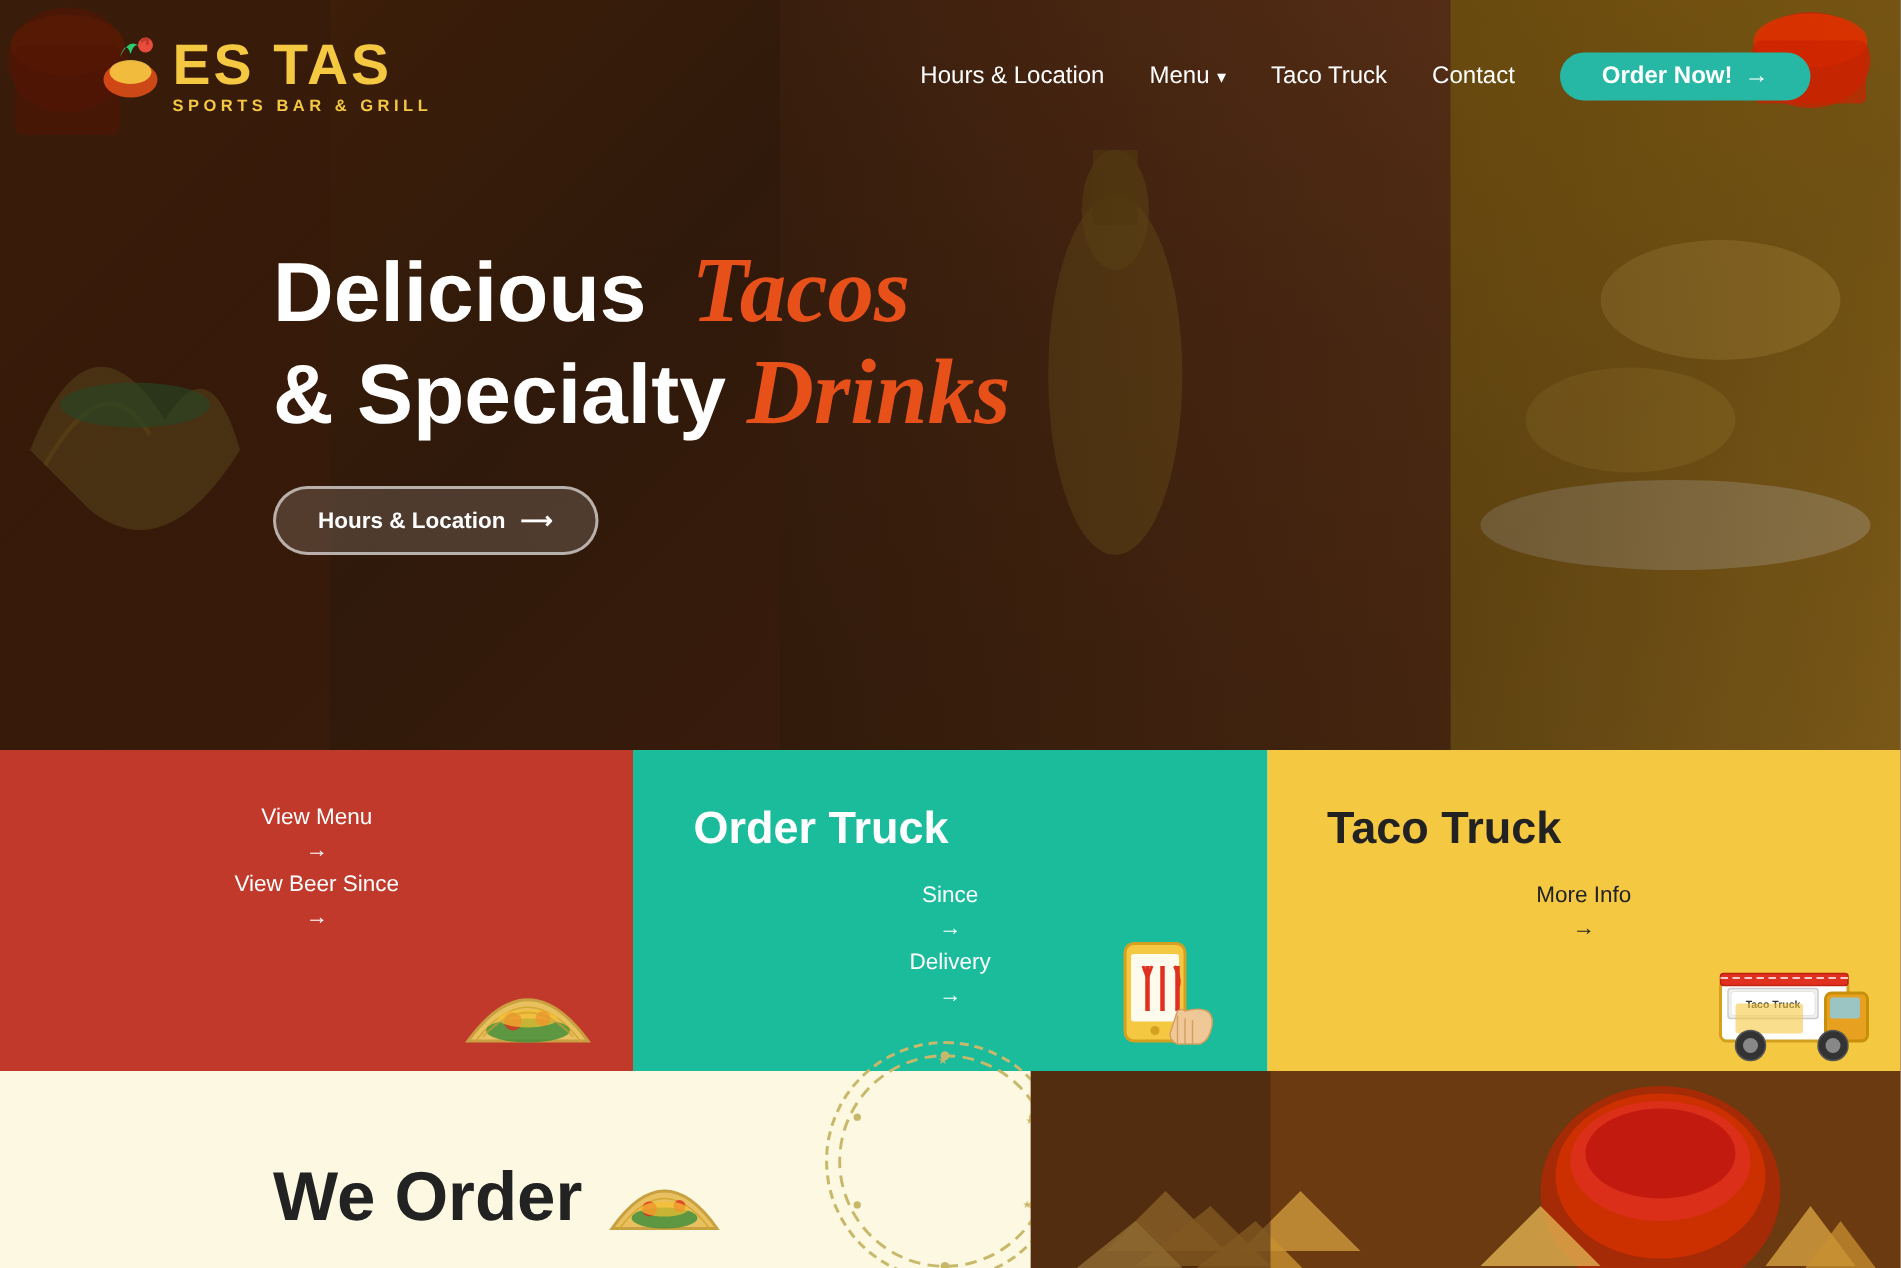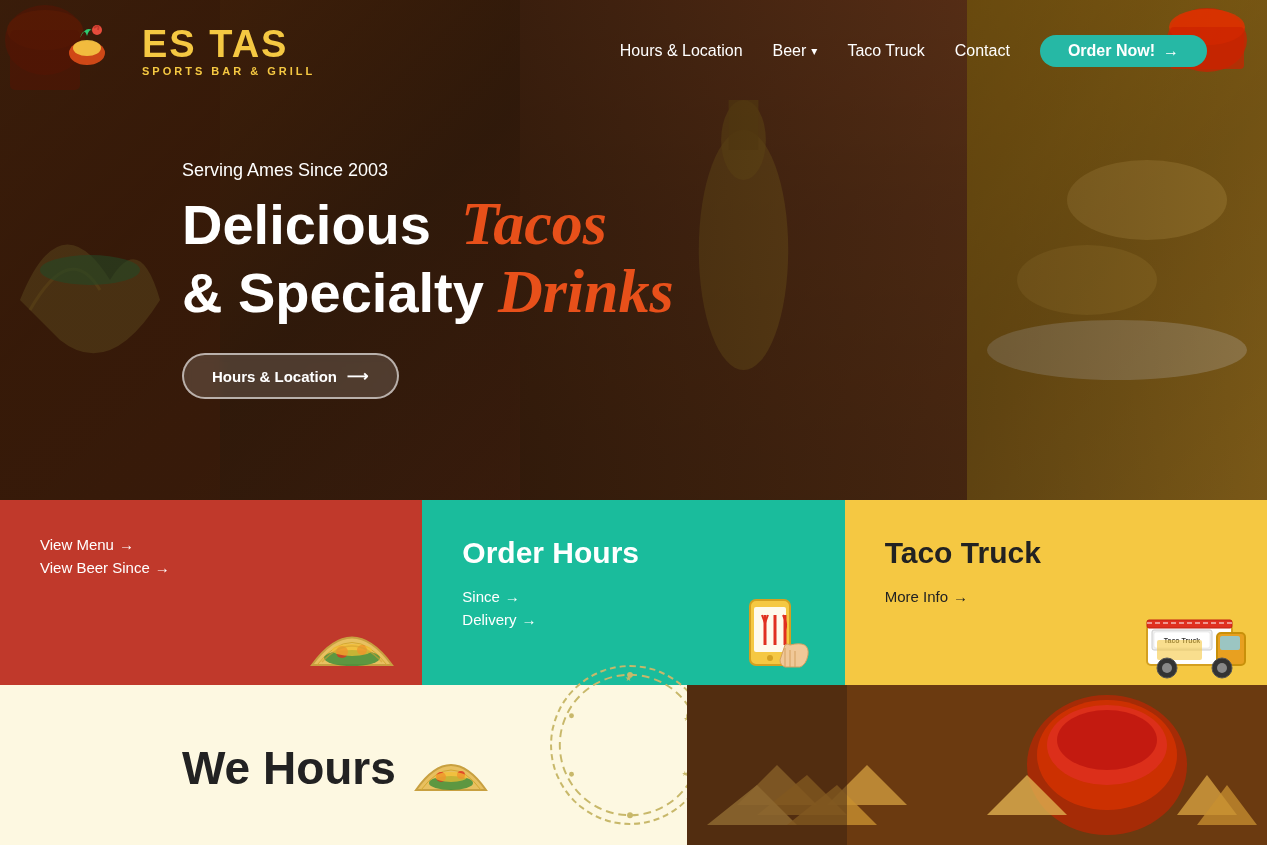--- a/index.html
+++ b/index.html
@@ -11,21 +11,21 @@
       top: 0; left: 0; right: 0;
       z-index: 10;
       display: flex;
       align-items: center;
       justify-content: space-between;
       padding: 18px 60px;
     }
     .logo-area {
       display: flex;
       align-items: center;
-      gap: 27px;
+      gap: 0;
     }
     .logo-text {
       color: #f5c842;
       font-size: 38px;
       font-weight: 900;
       letter-spacing: 2px;
       line-height: 1;
     }
     .logo-sub {
       color: #f5c842;
@@ -195,20 +195,21 @@
     .card-link {
       font-size: 15px;
       font-weight: 500;
       display: flex;
       align-items: center;
       gap: 5px;
       margin-bottom: 6px;
       cursor: pointer;
       color: inherit;
       text-decoration: none;
+      flex-direction: column;
     }
     .taco-illustration {
       position: absolute;
       right: 20px;
       bottom: 5px;
       width: 100px;
       height: 80px;
     }
     .phone-illustration {
       position: absolute;
@@ -286,21 +287,21 @@
       </svg>
     </div>
     <div>
       <div class="logo-text">ES TAS</div>
       <div class="logo-sub">SPORTS BAR &amp; GRILL</div>
     </div>
   </div>
   <div class="nav-links">
     <a class="nav-link">Hours &amp; Location</a>
     <a class="nav-link nav-link-menu">
-      <span>Beer</span>
+      <span>Menu</span>
       <span style="font-size:12px;">▾</span>
     </a>
     <a class="nav-link">Taco Truck</a>
     <a class="nav-link">Contact</a>
     <button class="order-btn">
       <span>Order Now!</span>
       <span>→</span>
     </button>
   </div>
 </div>
@@ -342,21 +343,20 @@
 
       <ellipse cx="90" cy="270" rx="50" ry="15" fill="#2ecc71" opacity="0.6"></ellipse>
 
       <ellipse cx="45" cy="40" rx="40" ry="35" fill="#cc2200" opacity="0.7"></ellipse>
       <ellipse cx="45" cy="30" rx="38" ry="20" fill="#dd3300" opacity="0.8"></ellipse>
       <rect x="10" y="30" width="70" height="60" rx="5" fill="#cc2200" opacity="0.6"></rect>
     </svg>
   </div>
   <div class="hero-bg"></div>
   <div class="hero-content">
-    <p class="hero-serving">Serving Ames Since 2003</p>
     <div class="hero-title">
       <div style="display:flex;align-items:baseline;gap:14px;">
         <span>Delicious</span>
         <span class="hero-title-tacos">Tacos</span>
       </div>
       <div style="display:flex;align-items:baseline;gap:14px;">
         <span>&amp; Specialty</span>
         <span class="hero-title-drinks">Drinks</span>
       </div>
     </div>
@@ -399,21 +399,21 @@
         <circle cx="60" cy="50" r="5" fill="#e03020" opacity="0.8"></circle>
 
         <ellipse cx="50" cy="50" rx="20" ry="6" fill="#f5c030" opacity="0.7"></ellipse>
 
         <path d="M20 62 Q50 30 80 62" stroke="#d4a030" stroke-width="1.5" fill="none" opacity="0.6"></path>
       </svg>
     </div>
   </div>
 
   <div class="card card-order">
-    <div class="card-title">Order Hours</div>
+    <div class="card-title">Order Truck</div>
     <a class="card-link">
       <span>Since</span>
       <span> →</span>
     </a>
     <a class="card-link">
       <span>Delivery</span>
       <span> →</span>
     </a>
 
     <div class="phone-illustration">
@@ -472,21 +472,21 @@
         <rect x="5" y="15" width="85" height="8" rx="2" fill="#e03020" stroke="#c02010" stroke-width="1"></rect>
         <line x1="5" y1="18" x2="90" y2="18" stroke="#fff" stroke-width="1" stroke-dasharray="5,3"></line>
       </svg>
     </div>
   </div>
 </div>
 
 <div class="bottom-section">
   <div class="bottom-left">
     <div class="we-know-title">
-      <span>We Hours</span>
+      <span>We Order</span>
 
       <svg width="80" height="65" viewBox="0 0 80 65">
         <path d="M5 55 Q40 5 75 55 Z" fill="#e8c060" stroke="#c8a040" stroke-width="2"></path>
         <path d="M10 55 Q40 15 70 55" fill="none" stroke="#d4a830" stroke-width="1"></path>
         <ellipse cx="40" cy="48" rx="22" ry="7" fill="#3a8c3a" opacity="0.8"></ellipse>
         <circle cx="30" cy="42" r="5" fill="#e03020" opacity="0.8"></circle>
         <circle cx="50" cy="40" r="4" fill="#e03020" opacity="0.8"></circle>
         <ellipse cx="40" cy="42" rx="16" ry="5" fill="#f5c030" opacity="0.7"></ellipse>
       </svg>
     </div>

